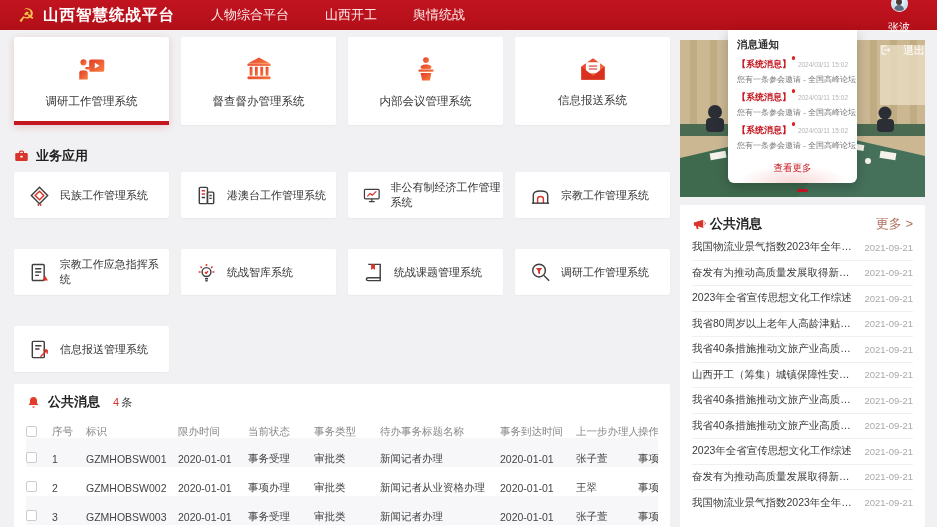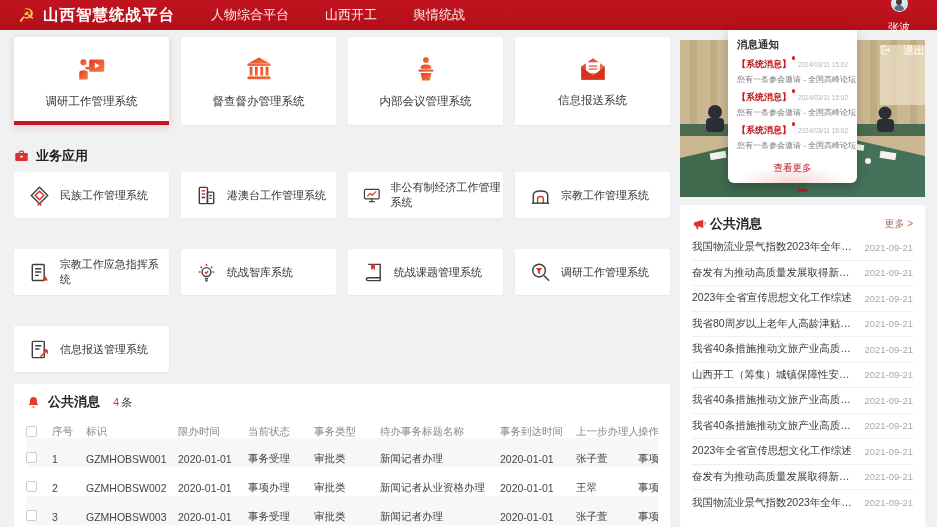--- a/index.html
+++ b/index.html
@@ -60,21 +60,21 @@
   .tc9 { width:62px; } .tc10 { flex:1; }
   .cbx { width:11px; height:11px; border:1px solid #ccc; border-radius:2px; background:#fff; display:inline-block; cursor:pointer; }
 
   
   .photo { position:absolute; left:680px; top:40px; width:245px; height:157px; overflow:hidden; background:#c9b690; }
   .photo svg { display:block; }
   .msg-panel { position:absolute; left:680px; top:205px; width:245px; height:322px; background:#fff;
     border-radius:2px; padding:10px 12px 0 12px; }
   .msg-head { display:flex; align-items:center; gap:3px; }
   .msg-title { font-size:13px; font-weight:bold; color:#222; flex:1; }
-  .msg-more { font-size:10px; color:#b0705c; cursor:pointer; }
+  .msg-more { font-size:13px; color:#b0705c; cursor:pointer; }
   .msg-list { margin-top:2px; }
   .msg-item { display:flex; align-items:center; height:25.5px; border-bottom:1px solid #f0f0f0; cursor:pointer; }
   .msg-item:last-child { border-bottom:none; }
   .msg-item .mt { flex:1; font-size:10.5px; color:#3a3a3a; white-space:nowrap; overflow:hidden; text-overflow:ellipsis; padding-right:6px; }
   .msg-item .md { font-size:9.5px; color:#a9a9a9; white-space:nowrap; }
 
   
   .notif { position:absolute; left:728px; top:30px; width:129px; z-index:60; background:#fff;
     border-radius:0 0 6px 6px; box-shadow:0 4px 12px rgba(0,0,0,.22); padding:8px 9px 6px 9px; overflow:hidden; }
   .notif-title { font-size:10.5px; font-weight:bold; color:#333; margin-bottom:6px; }

